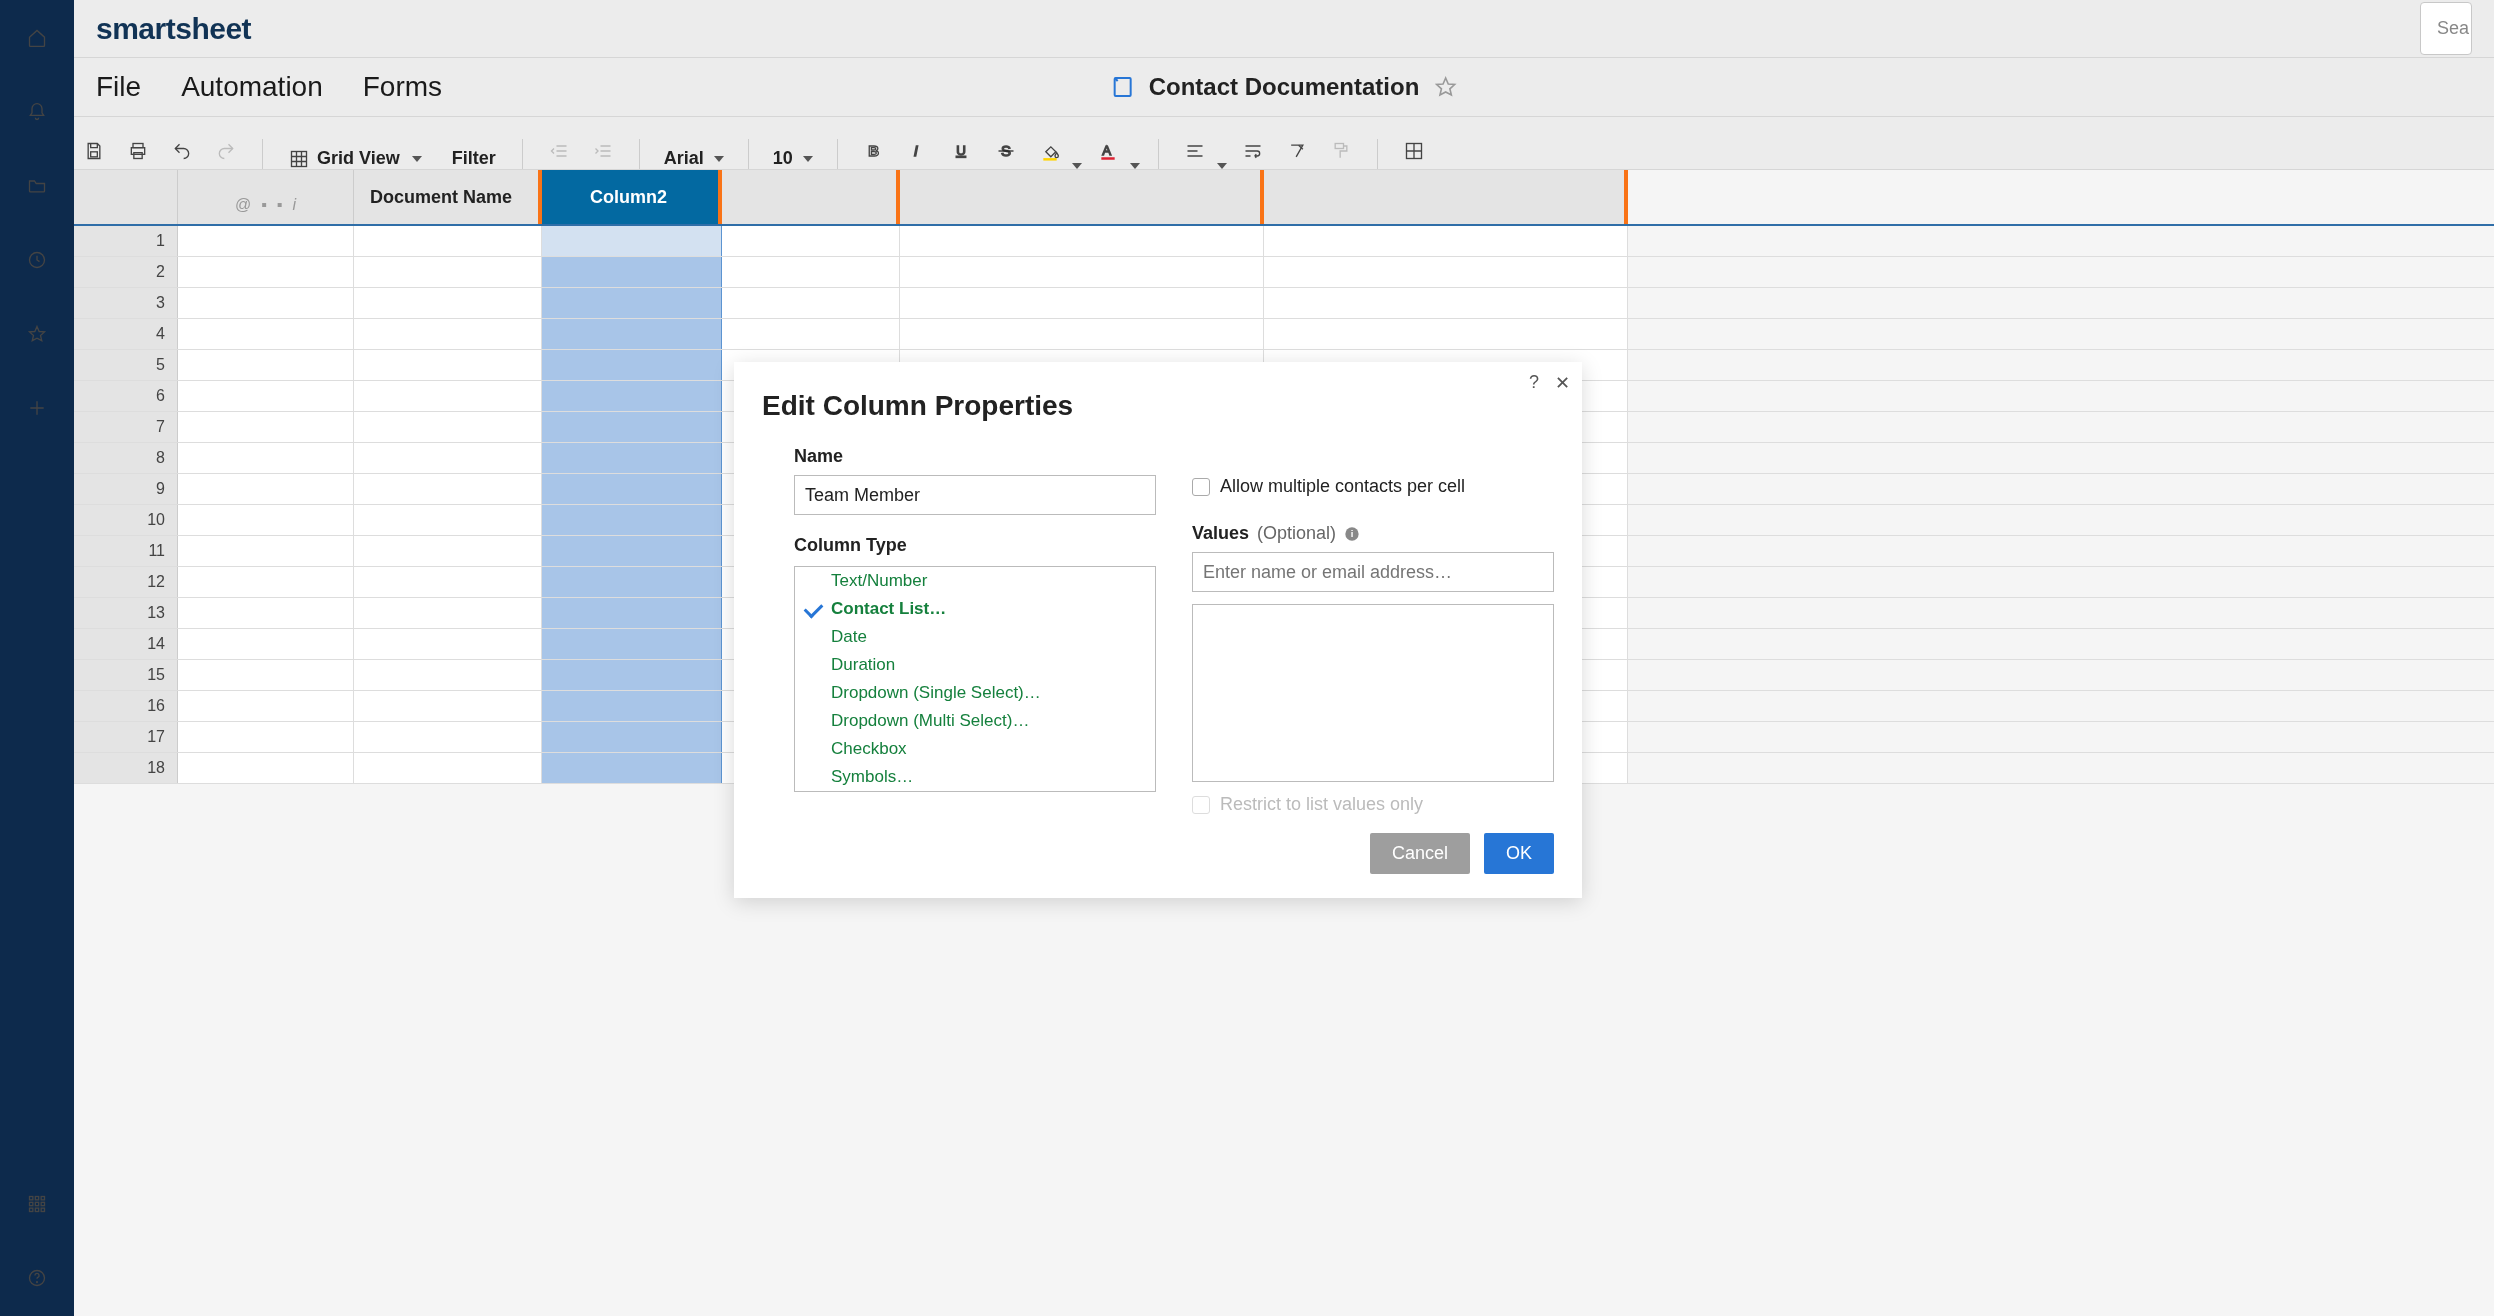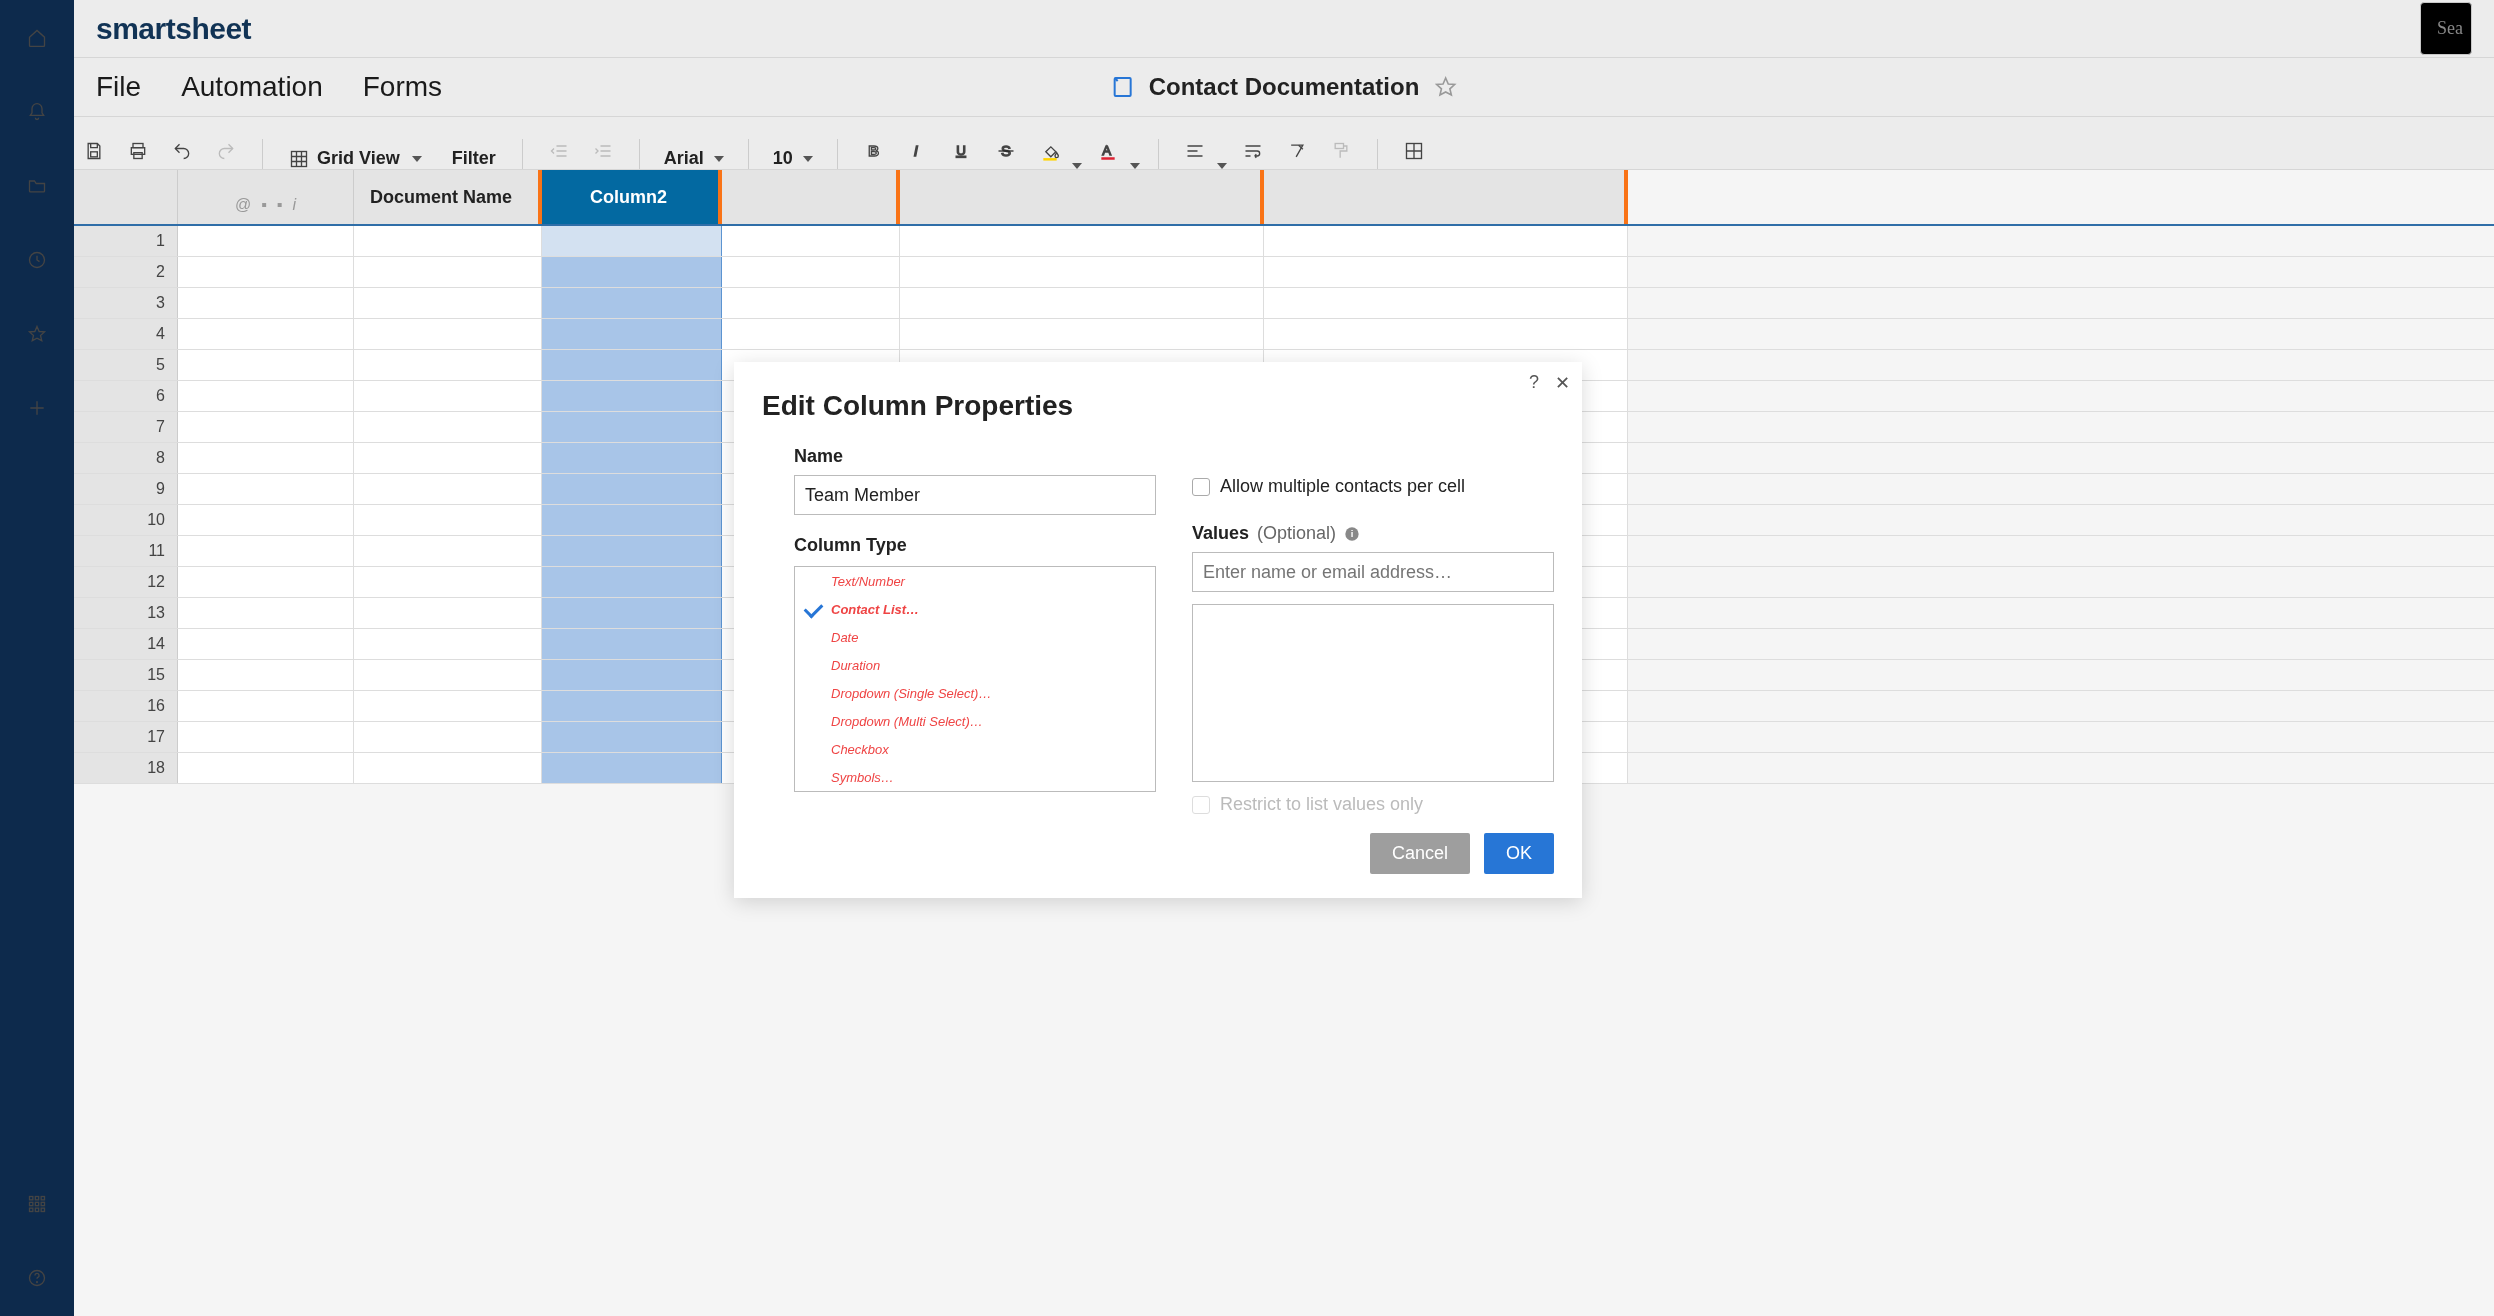--- a/index.html
+++ b/index.html
@@ -4,21 +4,21 @@
 <style>
   * { box-sizing: border-box; margin: 0; padding: 0; }
   body { font-family: -apple-system, BlinkMacSystemFont, "Segoe UI", Arial, sans-serif; background: #e8e8e8; overflow: hidden; width: 2494px; height: 1316px; transform-origin: top left; }
   .app { display: flex; height: 100%; }
   .left-rail { width: 74px; background: #0d2a4c; display: flex; flex-direction: column; align-items: center; padding-top: 20px; gap: 38px; }
   .left-rail .spacer { flex: 1; }
   .left-rail svg { width: 30px; height: 30px; fill: none; stroke: #fff; stroke-width: 1.6; }
   .main { flex: 1; display: flex; flex-direction: column; background: #ececec; }
   .topbar { height: 58px; display: flex; align-items: center; padding: 0 22px; border-bottom: 1px solid #d6d6d6; }
   .brand { font-size: 30px; font-weight: 600; color: #113355; letter-spacing: -0.5px; }
-  .search { margin-left: auto; display: flex; align-items: center; border: 1px solid #c8c8c8; background: #000000; border-radius: 4px; padding: 15px 10px; width: 52px; overflow: hidden; font-family: Liberation Serif, serif; }
+  .search { margin-left: auto; display: flex; align-items: center; border: 1px solid #c8c8c8; background: #ffffff; border-radius: 4px; padding: 15px 10px; width: 52px; overflow: hidden; }
   .search svg { width: 18px; height: 18px; stroke: #555; fill: none; stroke-width: 2; margin-right: 6px; }
   .search span { color: #888; font-size: 18px; }
   .menubar { height: 58px; display: flex; align-items: center; padding: 0 22px; gap: 40px; }
   .menubar a { color: #1a1a1a; font-size: 28px; text-decoration: none; cursor: pointer; }
   .title-center { position: absolute; left: 50%; transform: translateX(-50%); display: flex; align-items: center; gap: 14px; }
   .title-center svg.sheet { width: 24px; height: 24px; stroke: #2776d6; fill: none; stroke-width: 2; }
   .title-center .doc-title { font-size: 24px; font-weight: 700; color: #222; }
   .title-center svg.star { width: 24px; height: 24px; stroke: #999; fill: none; stroke-width: 1.6; }
   .toolbar { height: 54px; display: flex; align-items: flex-end; padding: 0 2px; gap: 8px; border-top: 1px solid #d6d6d6; border-bottom: 1px solid #d6d6d6; background: #ececec; }
   .tbtn { display: flex; align-items: center; justify-content: center; width: 36px; height: 36px; cursor: pointer; border-radius: 3px; }
@@ -54,21 +54,21 @@
   .modal-top { position: absolute; top: 10px; right: 12px; display: flex; gap: 16px; }
   .modal-top span { font-size: 18px; color: #555; cursor: pointer; }
   .modal h2 { font-size: 28px; font-weight: 700; color: #222; margin-bottom: 24px; }
   .modal-cols { display: flex; gap: 36px; margin-left: 32px; }
   .mcol { flex: 1; }
   .mlabel { font-size: 18px; font-weight: 700; color: #222; margin-bottom: 8px; display: flex; align-items: center; gap: 8px; }
   .mlabel .opt { font-weight: 400; color: #666; }
   .mlabel svg { width: 16px; height: 16px; fill: #888; }
   .minput { width: 100%; height: 40px; border: 1px solid #bbb; padding: 0 10px; font-size: 18px; color: #222; }
   .typelist { border: 1px solid #bbb; margin-top: 10px; }
-  .typeitem { display: flex; align-items: center; height: 28px; padding: 0 10px 0 36px; font-size: 13px; color: #ef4444; position: relative; cursor: pointer; font-style: italic; }
+  .typeitem { display: flex; align-items: center; height: 28px; padding: 0 10px 0 36px; font-size: 17px; color: #15803d; position: relative; cursor: pointer; }
   .typeitem.selected { font-weight: 700; }
   .typeitem.selected::before { content: ''; position: absolute; left: 10px; top: 8px; width: 14px; height: 8px; border-left: 3px solid #2776d6; border-bottom: 3px solid #2776d6; transform: rotate(-45deg); }
   .chk { display: flex; align-items: center; gap: 10px; font-size: 18px; color: #222; }
   .chk .box { width: 18px; height: 18px; border: 1.5px solid #aaa; border-radius: 3px; }
   .chk.disabled { color: #bbb; }
   .chk.disabled .box { border-color: #ddd; }
   .valinput { width: 100%; height: 40px; border: 1px solid #bbb; padding: 0 10px; font-size: 18px; color: #888; margin-bottom: 12px; }
   .valbox { width: 100%; height: 178px; border: 1px solid #bbb; }
   .modal-actions { display: flex; justify-content: flex-end; gap: 14px; margin-top: 18px; }
   .btn { padding: 10px 22px; font-size: 18px; border: none; cursor: pointer; border-radius: 2px; }

